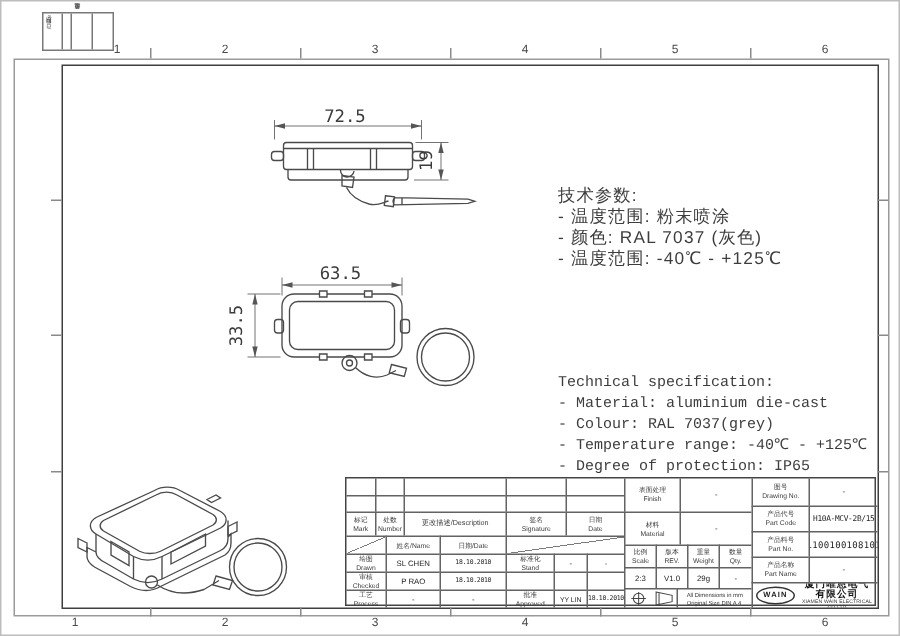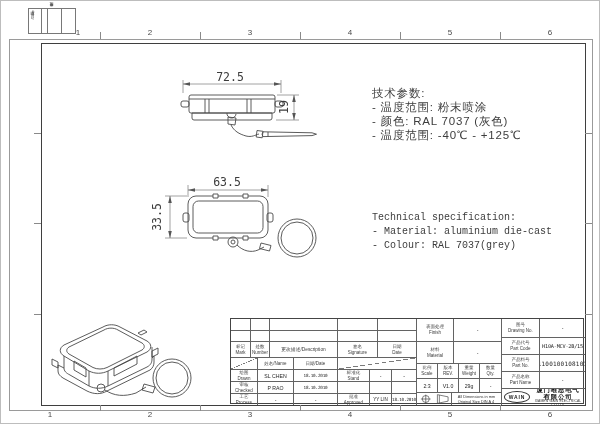--- a/index.html
+++ b/index.html
@@ -6,21 +6,21 @@
   .sheet{position:relative;width:600px;height:424px;background:#fff;overflow:hidden;
          font-family:"Liberation Sans",sans-serif;color:#333;box-shadow:inset 0 0 0 1px #bdbdbd;}
   .outer{position:absolute;left:9px;top:39px;width:582px;height:370px;border:1px solid #9a9a9a;}
   .frame{position:absolute;left:41px;top:43px;width:543px;height:361px;border:1.5px solid #3f3f3f;}
   .gridnum{position:absolute;font-size:8px;color:#4a4a4a;transform:translateX(-50%);line-height:10px;}
   .tick{position:absolute;background:#8a8a8a;}
   .corner{position:absolute;left:28px;top:8px;width:46px;height:24px;border:1px solid #787878;}
   .corner .vl{position:absolute;top:0;height:100%;width:0;border-left:1px solid #787878;}
   .rot{position:absolute;writing-mode:vertical-rl;transform:rotate(180deg);font-size:4px;
        color:#555;line-height:1;top:1px;}
-  .spec{position:absolute;left:372px;color:#3d3d3d;}
+  .spec{position:absolute;left:372px;color:#3d3d3d;margin-top:38px;}
   .spec-cn{top:86px;font-size:11.5px;letter-spacing:0.8px;line-height:14.1px;}
   .spec-en{top:211px;font-family:Liberation Mono, monospace;font-size:10px;line-height:13.9px;}
   .art{position:absolute;left:0;top:0;}
   .art path,.art rect,.art circle,.art line{vector-effect:non-scaling-stroke;}
   .tb{position:absolute;left:230px;top:318px;width:354px;height:86px;border:1.2px solid #444;box-sizing:border-box;}
   .c{position:absolute;box-sizing:border-box;border-left:1px solid #636363;border-top:1px solid #636363;
      display:flex;align-items:center;justify-content:center;text-align:center;overflow:hidden;}
   .nl{border-left:none;} .nt{border-top:none;}
   .lab{font-size:4.5px;line-height:1.25;white-space:pre-line;color:#3c3c3c;}
   .val{font-size:5.2px;color:#1f1f1f;}
@@ -148,20 +148,22 @@
     <div>技术参数:</div>
     <div>- 温度范围: 粉末喷涂</div>
     <div>- 颜色: RAL 7037 (灰色)</div>
     <div>- 温度范围: -40℃ - +125℃</div>
   </div>
 
   <div class="spec spec-en">
     <div>Technical specification:</div>
     <div>- Material: aluminium die-cast</div>
     <div>- Colour: RAL 7037(grey)</div>
+    <div>- Temperature range: -40℃ - +125℃</div>
+    <div>- Degree of protection: IP65</div>
   </div>
 
   <div class="tb">
 
     <div class="c nl nt" style="left:0;top:0;width:19px;height:11px"></div>
     <div class="c nt" style="left:19px;top:0;width:19px;height:11px"></div>
     <div class="c nt" style="left:38px;top:0;width:68px;height:11px"></div>
     <div class="c nt" style="left:106px;top:0;width:40px;height:11px"></div>
     <div class="c nt" style="left:146px;top:0;width:39px;height:11px"></div>
     <div class="c nl" style="left:0;top:11px;width:19px;height:11px"></div>

